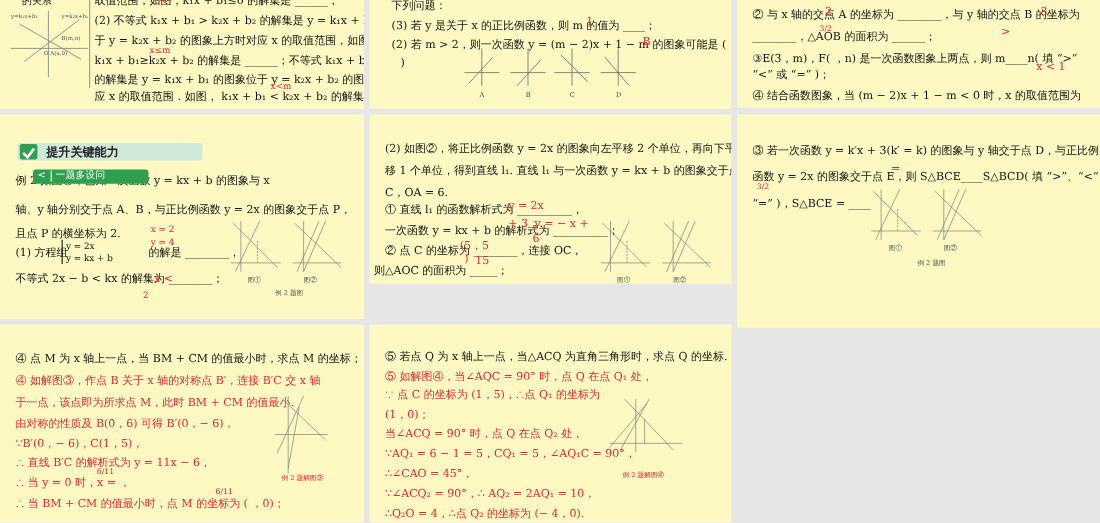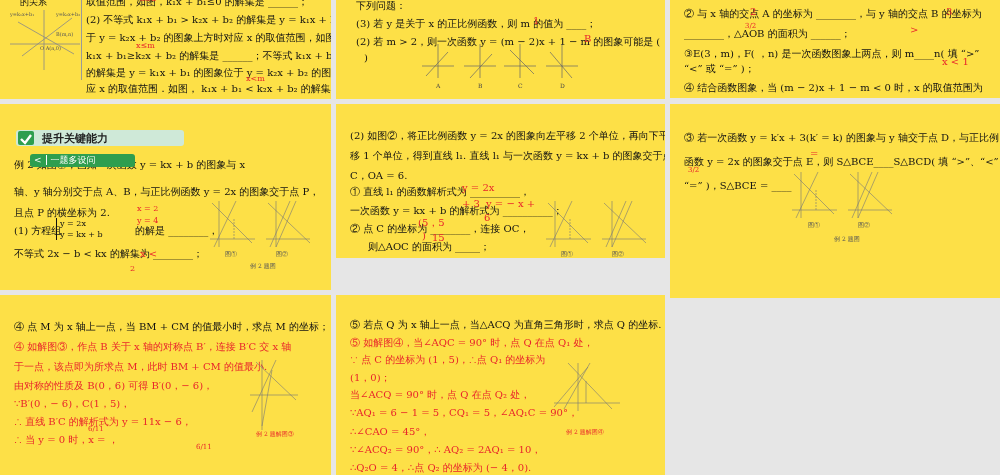--- a/index.html
+++ b/index.html
@@ -1,18 +1,18 @@
 <!DOCTYPE html>
 <html><head>
 <meta charset="utf-8">
 <style>
   * { box-sizing: border-box; margin: 0; padding: 0; }
   html, body { width: 1000px; height: 475px; overflow: hidden; background: #e6e6e6; }
   body { position: relative; font-family: "DejaVu Serif", "Liberation Serif", serif; color: #111; }
-  .slide { position: absolute; background: #fde047; overflow: hidden; }
+  .slide { position: absolute; background: #fef9c3; overflow: hidden; }
   .s1 { left: 0; top: 0; width: 331px; height: 99px; }
   .s2 { left: 336px; top: 0; width: 329px; height: 99px; }
   .s3 { left: 670px; top: 0; width: 330px; height: 98px; }
   .s4 { left: 0; top: 104px; width: 331px; height: 186px; }
   .s5 { left: 336px; top: 104px; width: 329px; height: 154px; }
   .s6 { left: 670px; top: 104px; width: 330px; height: 194px; }
   .s7 { left: 0; top: 295px; width: 331px; height: 180px; }
   .s8 { left: 336px; top: 295px; width: 329px; height: 180px; }
   .line { position: absolute; font-size: 10px; white-space: nowrap; line-height: 12px; }
   .red { color: #e8252b; }
@@ -138,21 +138,21 @@
   <div class="cap" style="left:250px;top:158px;">例 2 题图</div>
 </div>
 
 <div class="slide s5">
   <div class="line" style="left:14px;top:26px;">(2) 如图②，将正比例函数 y = 2x 的图象向左平移 2 个单位，再向下平</div>
   <div class="line" style="left:14px;top:46px;">移 1 个单位，得到直线 l₁. 直线 l₁ 与一次函数 y = kx + b 的图象交于点</div>
   <div class="line" style="left:14px;top:66px;">C，OA = 6.</div>
   <div class="line" style="left:14px;top:82px;">① 直线 l₁ 的函数解析式为 __________，</div>
   <div class="line" style="left:14px;top:101px;">一次函数 y = kx + b 的解析式为 __________；</div>
   <div class="line" style="left:14px;top:119px;">② 点 C 的坐标为 ________，连接 OC，</div>
-  <div class="line" style="left:32px;top:137px;text-align:center;">则△AOC 的面积为 _____；</div>
+  <div class="line" style="left:4px;top:137px;text-align:center;">则△AOC 的面积为 _____；</div>
   <div class="ans" style="left:126px;top:78px;">y = 2x</div>
   <div class="ans" style="left:126px;top:94px;">+ 3</div>
   <div class="ans" style="left:150px;top:94px;">y = − x +</div>
   <div class="ans" style="left:148px;top:108px;">6</div>
   <div class="ans" style="left:82px;top:112px;">(5，5</div>
   <div class="ans" style="left:86px;top:126px;">)</div>
   <div class="ans" style="left:96px;top:128px;">15</div>
   <svg width="105" height="50" style="left:210px;top:95px" viewBox="0 0 105 50">
     <g stroke="#777" stroke-width="0.6" fill="none">
       <line x1="0" y1="40" x2="45" y2="40"></line>
@@ -198,20 +198,21 @@
 </div>
 
 <div class="slide s7">
   <div class="line" style="left:14px;top:26px;">④ 点 M 为 x 轴上一点，当 BM + CM 的值最小时，求点 M 的坐标；</div>
   <div class="line red" style="left:14px;top:46px;">④ 如解图③，作点 B 关于 x 轴的对称点 B′，连接 B′C 交 x 轴</div>
   <div class="line red" style="left:14px;top:66px;">于一点，该点即为所求点 M，此时 BM + CM 的值最小.</div>
   <div class="line red" style="left:14px;top:85px;">由对称的性质及 B(0，6) 可得 B′(0，− 6)，</div>
   <div class="line red" style="left:14px;top:103px;">∵B′(0，− 6)，C(1，5)，</div>
   <div class="line red" style="left:14px;top:121px;">∴ 直线 B′C 的解析式为 y = 11x − 6，</div>
   <div class="line red" style="left:14px;top:139px;">∴ 当 y = 0 时，x =      ，</div>
+  <div class="line red" style="left:14px;top:158px;">∴ 当 BM + CM 的值最小时，点 M 的坐标为 (      ，0)；</div>
   <div class="ans" style="left:88px;top:130px;font-size:7px;">6/11</div>
   <div class="ans" style="left:196px;top:148px;font-size:7px;">6/11</div>
   <svg width="50" height="70" style="left:250px;top:65px" viewBox="0 0 50 70">
     <g stroke="#777" stroke-width="0.6" fill="none">
       <line x1="0" y1="35" x2="48" y2="35"></line>
         <line x1="12" y1="0" x2="12" y2="70"></line>
       <line x1="6" y1="2" x2="46" y2="40"></line>
         <line x1="2" y1="52" x2="26" y2="0"></line>
         <line x1="12" y1="66" x2="22" y2="10"></line>
     </g>

